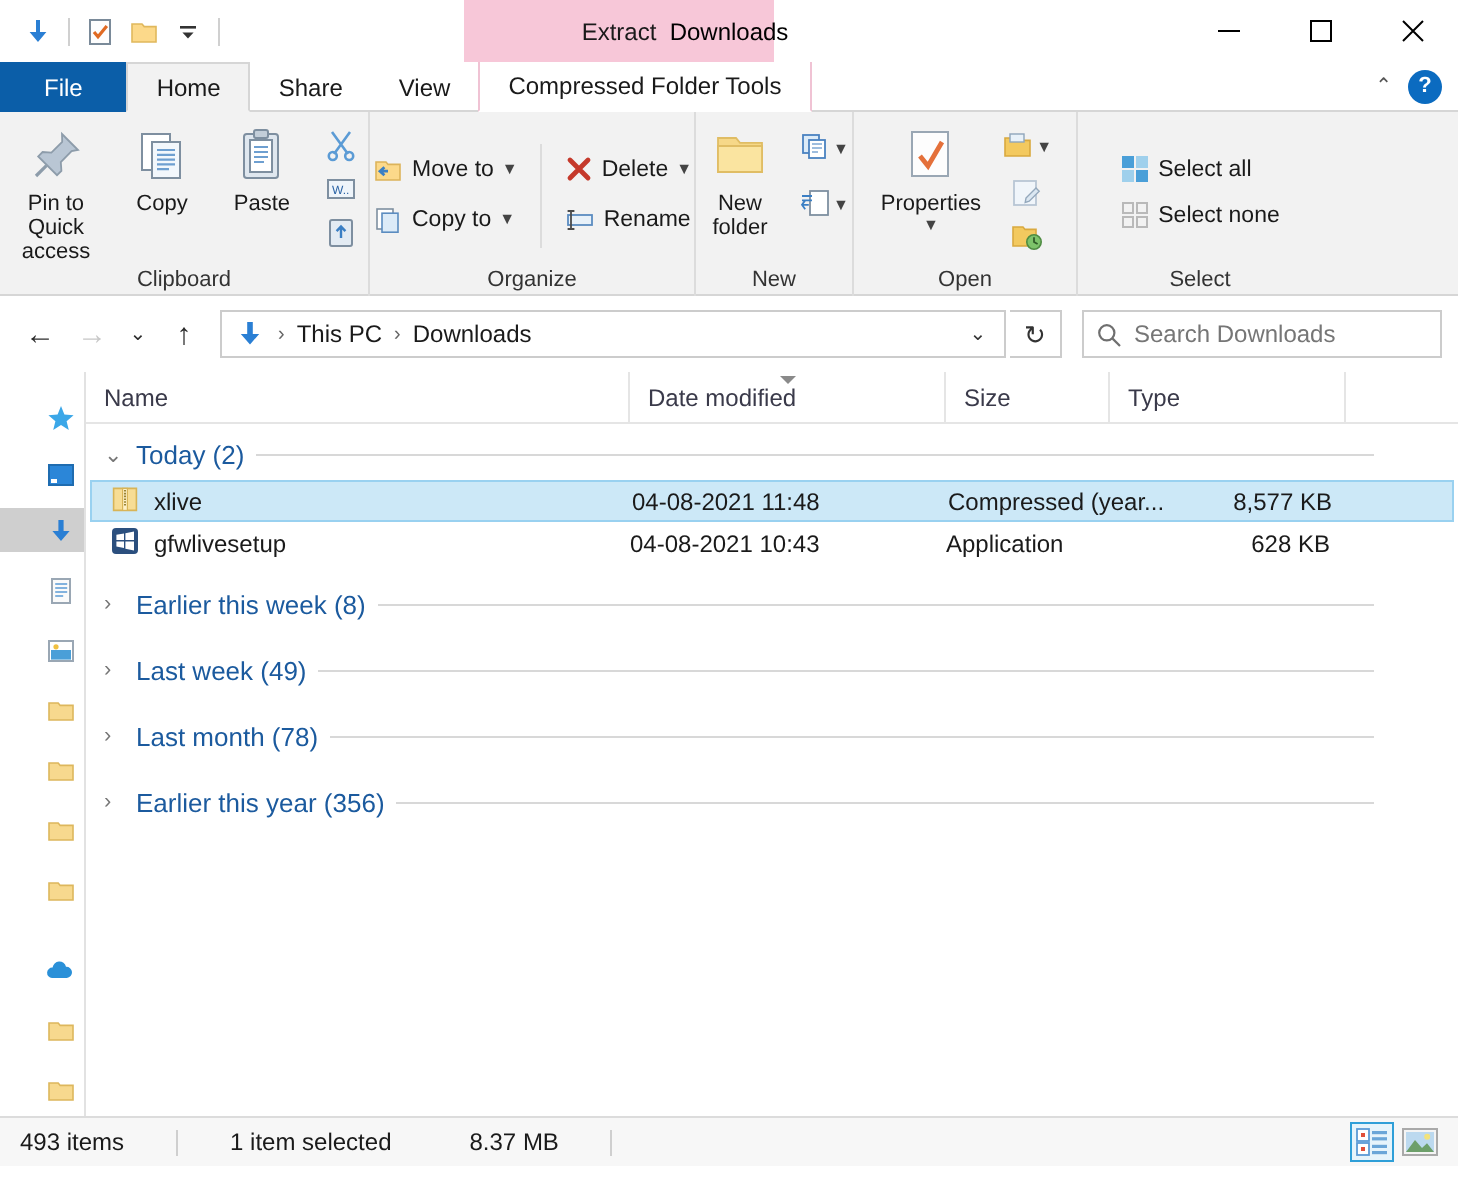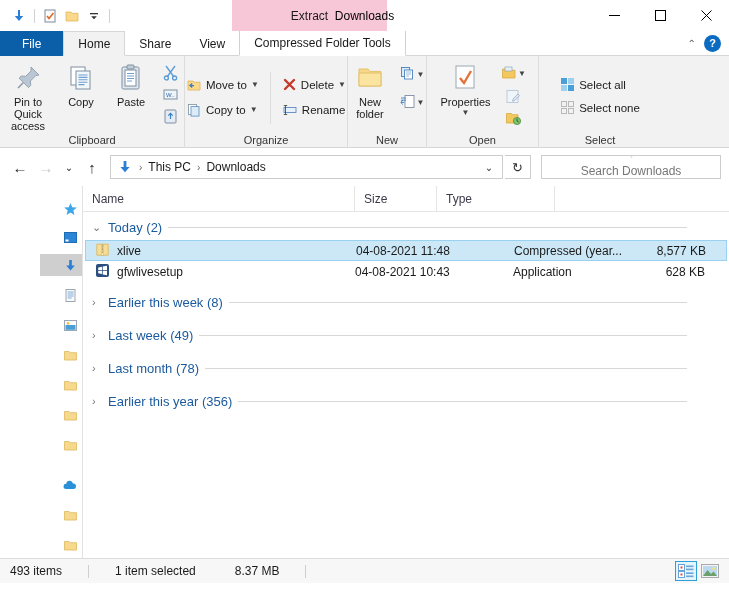--- a/index.html
+++ b/index.html
@@ -154,28 +154,27 @@
   }
   .refresh {
     width: 26px; height: 24px; border: 1px solid #cccccc; border-left: none;
     display: flex; align-items: center; justify-content: center;
     font-size: 13px; color: #333; cursor: default; background:#fff;
   }
   .searchbox {
     width: 180px; height: 24px; border: 1px solid #cccccc; background: #fff;
     display: flex; align-items: center; padding: 0 6px; gap: 6px;
     margin-left: 8px;
-    flex-direction: column;
   }
   .searchbox .ph { font-size: 12px; color: #767676; }
 
   
   .main {
     position: relative; display: flex;
-    height: 372px; background: #fff; margin-left: 40px;
+    height: 372px; background: #fff;
   }
 
   
   .sidebar {
     position: relative; width: 42px; height: 372px; background: #ffffff;
     overflow: hidden;
     border-right: none;
   }
   .nav-item {
     position: relative; height: 22px; display: flex; align-items: center;
@@ -642,20 +641,21 @@
             </svg>
         </span>
       </div>
 
     </div>
 
     <div class="filelist">
 
       <div class="colheader">
         <div class="ch name">Name</div>
+        <div class="ch date sorted">Date modified</div>
         <div class="ch size">Size</div>
         <div class="ch type">Type</div>
         <div class="ch last"></div>
       </div>
 
       <div class="grouphdr">
         <span class="gchev">⌄</span>
         <span class="gtext">Today (2)</span>
         <span class="gline"></span>
       </div>

